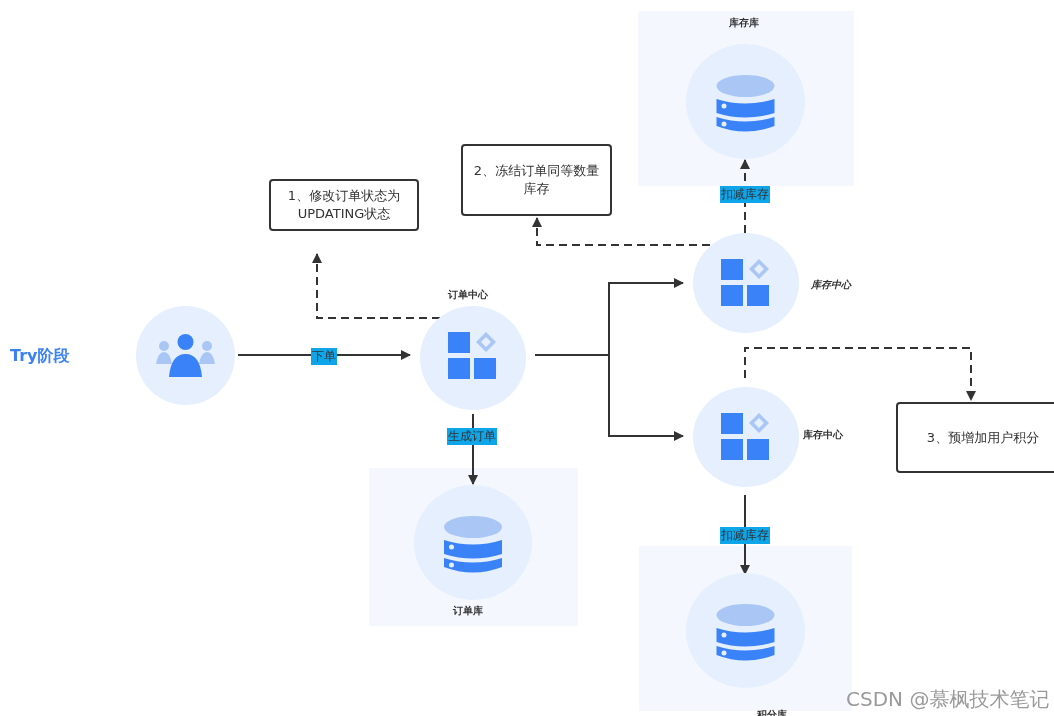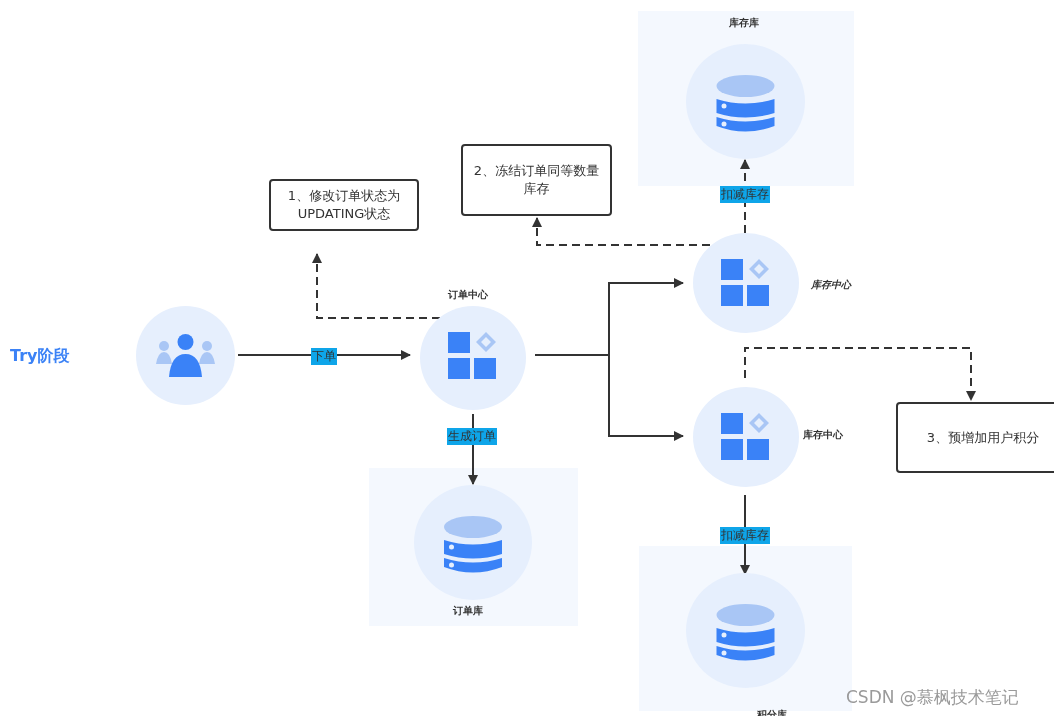--- a/index.html
+++ b/index.html
@@ -6,21 +6,21 @@
   body { width:1054px; height:716px; position:relative; overflow:hidden;
          font-family:"DejaVu Sans","Liberation Sans",sans-serif; color:#333; }
   .panel { position:absolute; background:#f4f8fe; }
   .circle { position:absolute; border-radius:50%; background:#e6effd; }
   .box { position:absolute; background:#fff; border:2px solid #333; border-radius:4px;
          display:flex; align-items:center; justify-content:center; text-align:center;
          font-size:13px; line-height:18px; color:#333; box-sizing:border-box; padding:2px 8px; }
   .lbl-bold { position:absolute; font-size:10px; font-weight:bold; color:#333; white-space:nowrap; }
   .edge-lbl { position:absolute; font-size:12px; color:#333; background:#0ea5e9; white-space:nowrap; padding:0 1px; }
   .title { position:absolute; font-size:16px; font-weight:bold; color:#3b82f6; }
-  .watermark { position:absolute; font-size:17px; color:#9a9a9a; white-space:nowrap; }
+  .watermark { position:absolute; font-size:20px; color:#9a9a9a; white-space:nowrap; }
   svg.lines { position:absolute; left:0; top:0; }
 </style>
 </head>
 <body>
 
 <div class="panel" style="left:638px;top:11px;width:216px;height:175px;"></div>
 <div class="panel" style="left:369px;top:468px;width:209px;height:158px;"></div>
 <div class="panel" style="left:639px;top:546px;width:213px;height:165px;"></div>
 
 <svg class="lines" width="1054" height="716">

